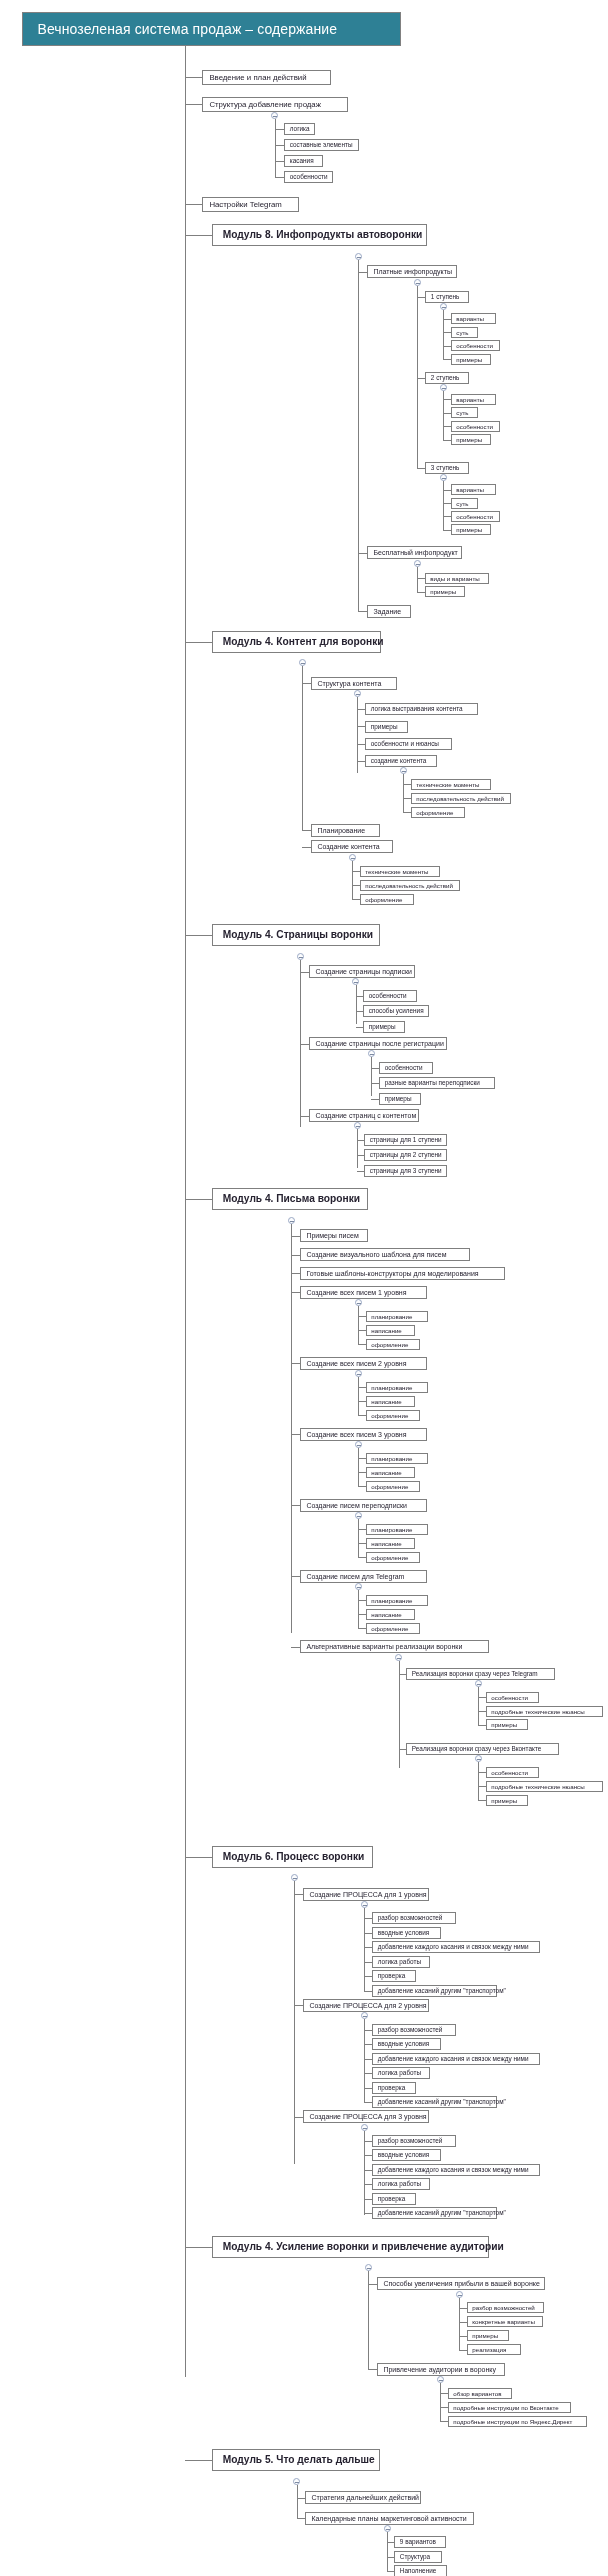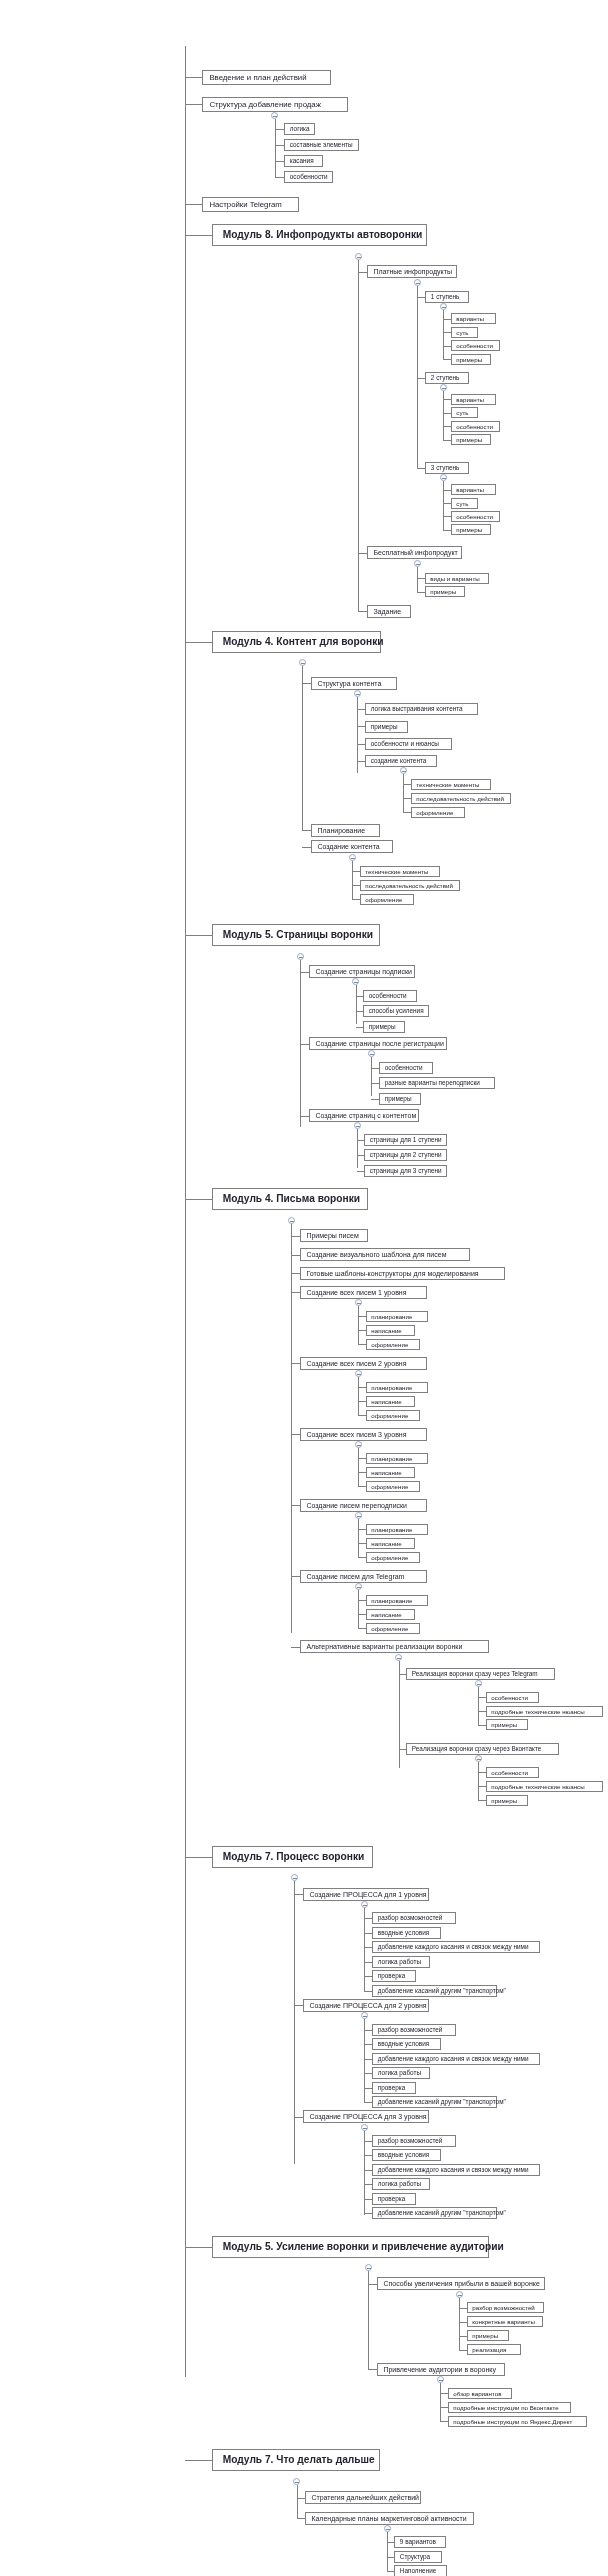--- a/index.html
+++ b/index.html
@@ -68,20 +68,21 @@
     left:1.1px;top:2.7px;
     width:3.8px;height:0.5px;
     background:#7e8ba3;
   }
 </style>
 </head>
 <body>
 
 <div id="canvas">
 
+  <div class="root-node">Вечнозеленая система продаж – содержание</div>
 
   <div class="vline" style="left:185px;top:46px;height:2331px;"></div>
 
   <div class="hline" style="left:185px;top:77px;width:16.7px;"></div>
   <div class="node lvl2" style="left:202px;top:70px;width:129px;">Введение и план действий</div>
 
   <div class="hline" style="left:185px;top:104px;width:16.7px;"></div>
   <div class="node lvl2" style="left:202px;top:97px;width:146px;">Структура добавление продаж</div>
   <div class="toggle" style="left:271px;top:112px;"></div>
   <div class="vline" style="left:275px;top:119px;height:59px;"></div>
@@ -195,21 +196,21 @@
   <div class="toggle" style="left:349px;top:854px;"></div>
   <div class="vline" style="left:352px;top:861px;height:39px;"></div>
   <div class="hline" style="left:352px;top:871px;width:7.5px;"></div>
   <div class="node lvl5" style="left:360px;top:866px;width:80px;">технические моменты</div>
   <div class="hline" style="left:352px;top:885px;width:7.5px;"></div>
   <div class="node lvl5" style="left:360px;top:880px;width:100px;">последовательность действий</div>
   <div class="hline" style="left:352px;top:899px;width:7.5px;"></div>
   <div class="node lvl5" style="left:360px;top:894px;width:54px;">оформление</div>
 
   <div class="hline" style="left:185px;top:935px;width:27px;"></div>
-  <div class="node lvl1" style="left:212px;top:924px;width:168px;">Модуль 5. Страницы воронки</div>
+  <div class="node lvl1" style="left:212px;top:924px;width:168px;">Модуль 4. Страницы воронки</div>
   <div class="toggle" style="left:297px;top:953px;"></div>
   <div class="vline" style="left:300px;top:960px;height:167px;"></div>
 
   <div class="hline" style="left:300px;top:972px;width:8.6px;"></div>
   <div class="node lvl3" style="left:309px;top:965px;width:106px;">Создание страницы подписки</div>
   <div class="toggle" style="left:352px;top:978px;"></div>
   <div class="vline" style="left:356px;top:985px;height:39px;"></div>
   <div class="hline" style="left:356px;top:996px;width:7.5px;"></div>
   <div class="node lvl4" style="left:363px;top:990px;width:54px;">особенности</div>
   <div class="hline" style="left:356px;top:1011px;width:7.5px;"></div>
@@ -329,21 +330,21 @@
   <div class="toggle" style="left:475px;top:1755px;"></div>
   <div class="vline" style="left:478px;top:1762px;height:38px;"></div>
   <div class="hline" style="left:478px;top:1772px;width:7.5px;"></div>
   <div class="node lvl5" style="left:486px;top:1767px;width:53px;">особенности</div>
   <div class="hline" style="left:478px;top:1786px;width:7.5px;"></div>
   <div class="node lvl5" style="left:486px;top:1781px;width:117px;">подробные технические нюансы</div>
   <div class="hline" style="left:478px;top:1800px;width:7.5px;"></div>
   <div class="node lvl5" style="left:486px;top:1795px;width:42px;">примеры</div>
 
   <div class="hline" style="left:185px;top:1857px;width:27px;"></div>
-  <div class="node lvl1" style="left:212px;top:1846px;width:161px;">Модуль 7. Процесс воронки</div>
+  <div class="node lvl1" style="left:212px;top:1846px;width:161px;">Модуль 6. Процесс воронки</div>
   <div class="toggle" style="left:291px;top:1874px;"></div>
   <div class="vline" style="left:294px;top:1881px;height:283px;"></div>
 
   <div class="hline" style="left:294px;top:1894px;width:8.6px;"></div>
   <div class="node lvl3" style="left:303px;top:1888px;width:126px;">Создание ПРОЦЕССА для 1 уровня</div>
   <div class="toggle" style="left:361px;top:1901px;"></div>
   <div class="vline" style="left:364px;top:1908px;height:84px;"></div>
   <div class="hline" style="left:364px;top:1918px;width:7.5px;"></div>
   <div class="node lvl4" style="left:372px;top:1912px;width:84px;">разбор возможностей</div>
   <div class="hline" style="left:364px;top:1933px;width:7.5px;"></div>
@@ -385,21 +386,21 @@
   <div class="hline" style="left:364px;top:2170px;width:7.5px;"></div>
   <div class="node lvl4" style="left:372px;top:2164px;width:168px;">добавление каждого касания и связок между ними</div>
   <div class="hline" style="left:364px;top:2184px;width:7.5px;"></div>
   <div class="node lvl4" style="left:372px;top:2178px;width:58px;">логика работы</div>
   <div class="hline" style="left:364px;top:2199px;width:7.5px;"></div>
   <div class="node lvl4" style="left:372px;top:2193px;width:44px;">проверка</div>
   <div class="hline" style="left:364px;top:2213px;width:7.5px;"></div>
   <div class="node lvl4" style="left:372px;top:2207px;width:125px;">добавление касаний другим "транспортом"</div>
 
   <div class="hline" style="left:185px;top:2247px;width:27px;"></div>
-  <div class="node lvl1" style="left:212px;top:2236px;width:277px;">Модуль 5. Усиление воронки и привлечение аудитории</div>
+  <div class="node lvl1" style="left:212px;top:2236px;width:277px;">Модуль 4. Усиление воронки и привлечение аудитории</div>
   <div class="toggle" style="left:365px;top:2264px;"></div>
   <div class="vline" style="left:368px;top:2271px;height:98px;"></div>
 
   <div class="hline" style="left:368px;top:2284px;width:8.6px;"></div>
   <div class="node lvl3" style="left:377px;top:2277px;width:168px;">Способы увеличения прибыли в вашей воронке</div>
   <div class="toggle" style="left:456px;top:2291px;"></div>
   <div class="vline" style="left:459px;top:2298px;height:52px;"></div>
   <div class="hline" style="left:459px;top:2308px;width:7.5px;"></div>
   <div class="node lvl5" style="left:467px;top:2302px;width:77px;">разбор возможностей</div>
   <div class="hline" style="left:459px;top:2322px;width:7.5px;"></div>
@@ -414,21 +415,21 @@
   <div class="toggle" style="left:437px;top:2376px;"></div>
   <div class="vline" style="left:440px;top:2383px;height:38px;"></div>
   <div class="hline" style="left:440px;top:2393px;width:7.5px;"></div>
   <div class="node lvl5" style="left:448px;top:2388px;width:64px;">обзор вариантов</div>
   <div class="hline" style="left:440px;top:2407px;width:7.5px;"></div>
   <div class="node lvl5" style="left:448px;top:2402px;width:123px;">подробные инструкции по Вконтакте</div>
   <div class="hline" style="left:440px;top:2421px;width:7.5px;"></div>
   <div class="node lvl5" style="left:448px;top:2416px;width:139px;">подробные инструкции по Яндекс.Директ</div>
 
   <div class="hline" style="left:185px;top:2460px;width:27px;"></div>
-  <div class="node lvl1" style="left:212px;top:2449px;width:168px;">Модуль 7. Что делать дальше</div>
+  <div class="node lvl1" style="left:212px;top:2449px;width:168px;">Модуль 5. Что делать дальше</div>
   <div class="toggle" style="left:293px;top:2478px;"></div>
   <div class="vline" style="left:297px;top:2485px;height:33px;"></div>
 
   <div class="hline" style="left:297px;top:2498px;width:8.6px;"></div>
   <div class="node lvl3" style="left:305px;top:2491px;width:116px;">Стратегия дальнейших действий</div>
 
   <div class="hline" style="left:297px;top:2518px;width:8.6px;"></div>
   <div class="node lvl3" style="left:305px;top:2512px;width:169px;">Календарные планы маркетинговой активности</div>
   <div class="toggle" style="left:384px;top:2525px;"></div>
   <div class="vline" style="left:387px;top:2532px;height:39px;"></div>

